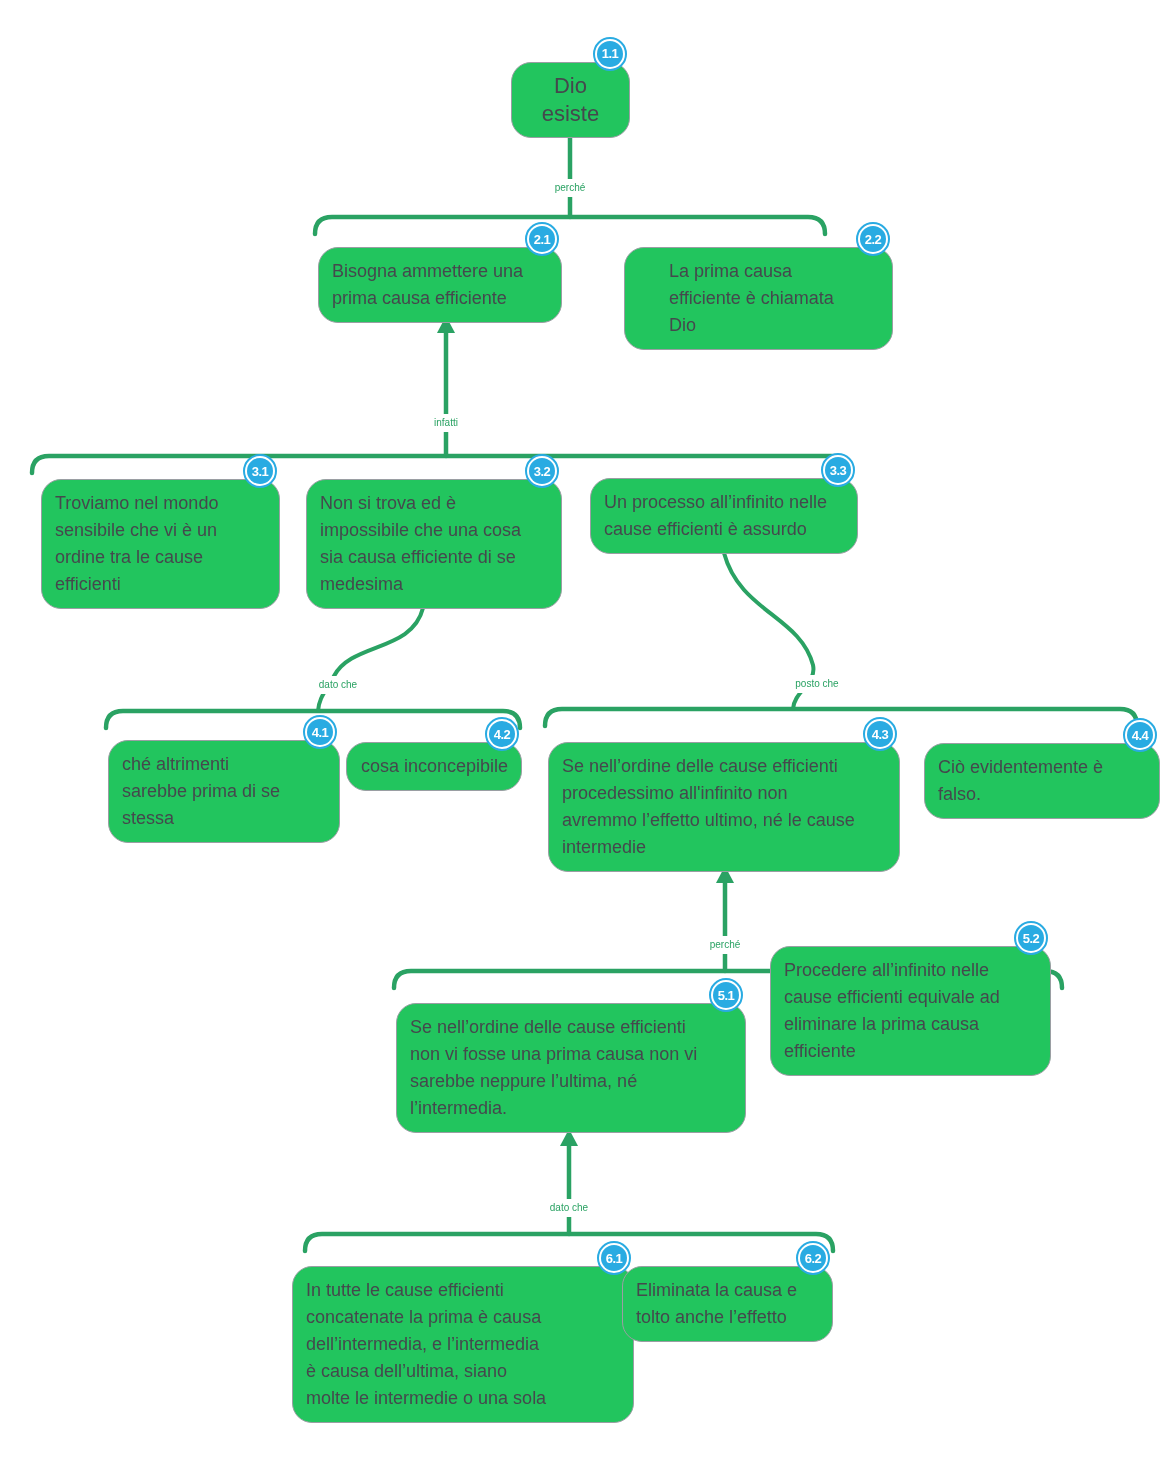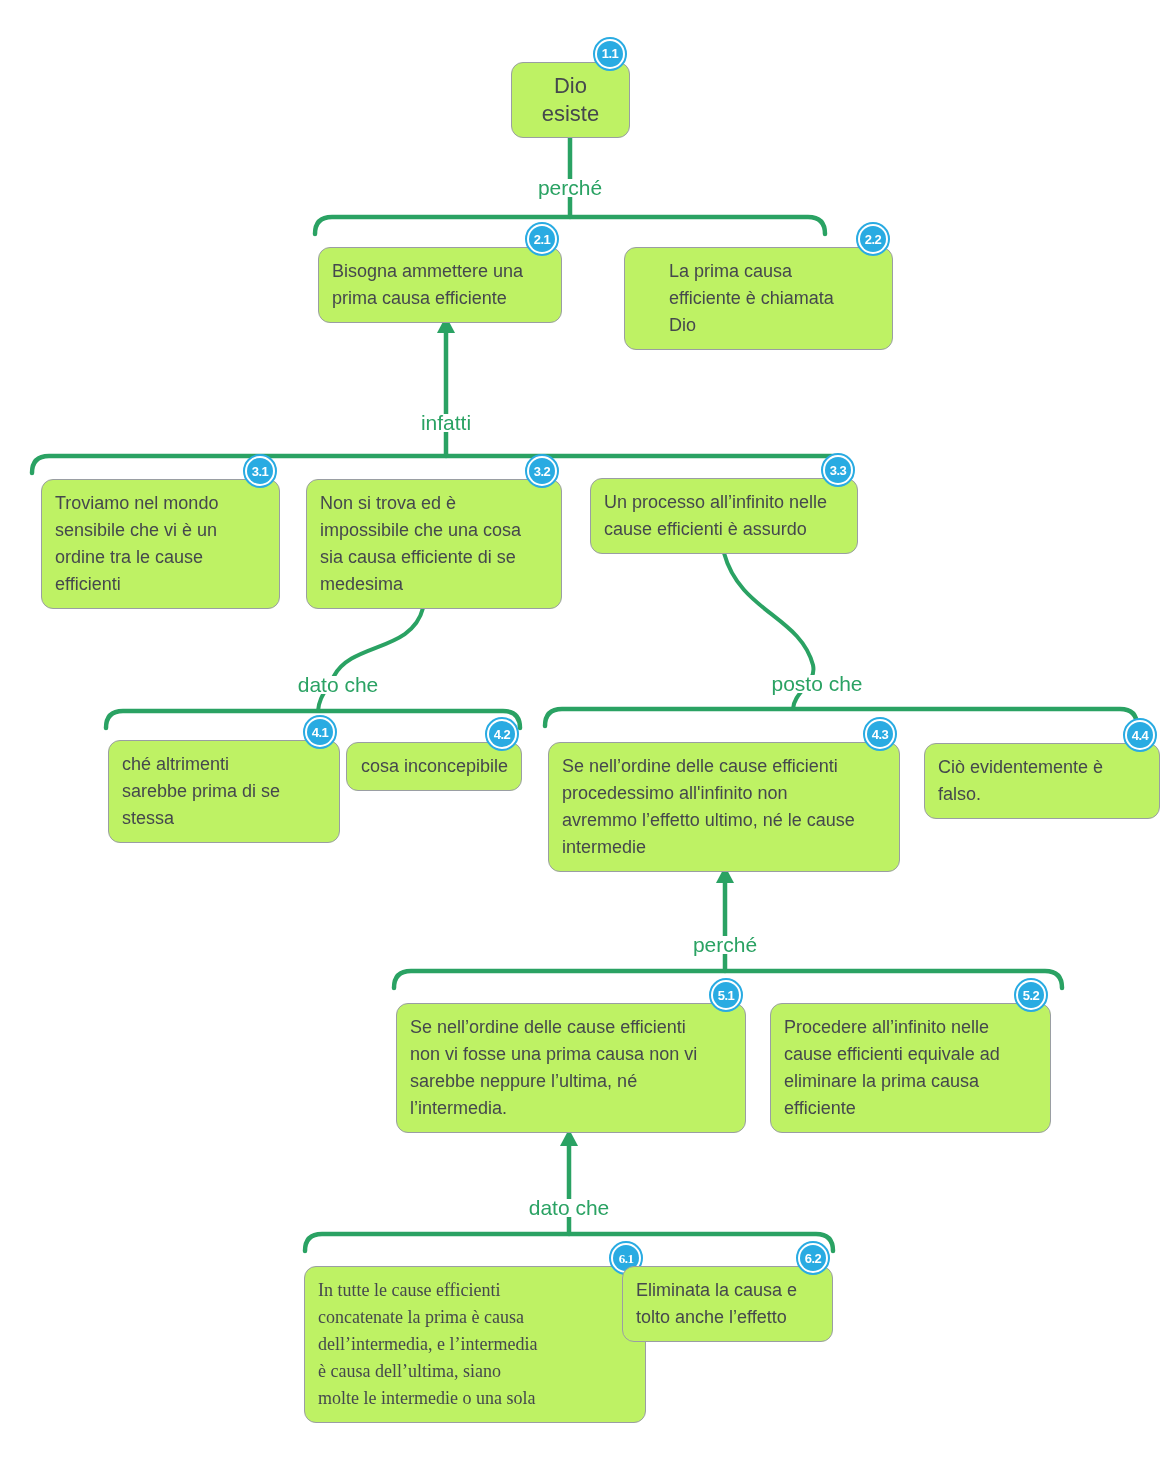--- a/index.html
+++ b/index.html
@@ -29,31 +29,31 @@
     stroke-width: 4.5;
     stroke-linecap: round;
   }
   svg .curve { stroke-width: 4; }
   svg .head { fill: var(--green); stroke: none; }
   .conn-label {
     position: absolute;
     transform: translate(-50%, -50%);
     background: var(--bg);
     color: var(--green);
-    font-size: 21px;
+    font-size: 10px;
     line-height: 18px;
     padding: 0 5px;
     white-space: nowrap;
     z-index: 2;
   }
   .node {
     position: absolute;
-    background: #bef264;
+    background: #22c55e;
     border: 1.6px solid var(--border);
-    border-radius: 12px;
+    border-radius: 20px;
     padding: 10px 13px;
     color: var(--text);
     font-size: 18px;
     line-height: 27px;
     z-index: 3;
   }
   .node .node-text { white-space: pre-line; }
   .node.title-node {
     font-size: 22px;
     line-height: 28px;
@@ -211,31 +211,31 @@
   <div class="node" style="left:396px; top:1003px; width:350px;">
     <div class="badge">
         <span class="badge-num">5.1</span>
       </div>
     <span class="node-text">Se nell’ordine delle cause efficienti
 non vi fosse una prima causa non vi
 sarebbe neppure l’ultima, né
 l’intermedia.</span>
   </div>
 
-  <div class="node" style="left:770px; top:1003px; width:281px;">
+  <div class="node" style="left:770px; top:946px; width:281px;">
     <div class="badge">
         <span class="badge-num">5.2</span>
       </div>
     <span class="node-text">Procedere all’infinito nelle
 cause efficienti equivale ad
 eliminare la prima causa
 efficiente</span>
   </div>
 
-  <div class="node" style="left:304px; top:1266px; width:342px;font-family:Liberation Serif, serif;">
+  <div class="node" style="left:292px; top:1266px; width:342px;">
     <div class="badge">
         <span class="badge-num">6.1</span>
       </div>
     <span class="node-text">In tutte le cause efficienti
 concatenate la prima è causa
 dell’intermedia, e l’intermedia
 è causa dell’ultima, siano
 molte le intermedie o una sola</span>
   </div>
 

